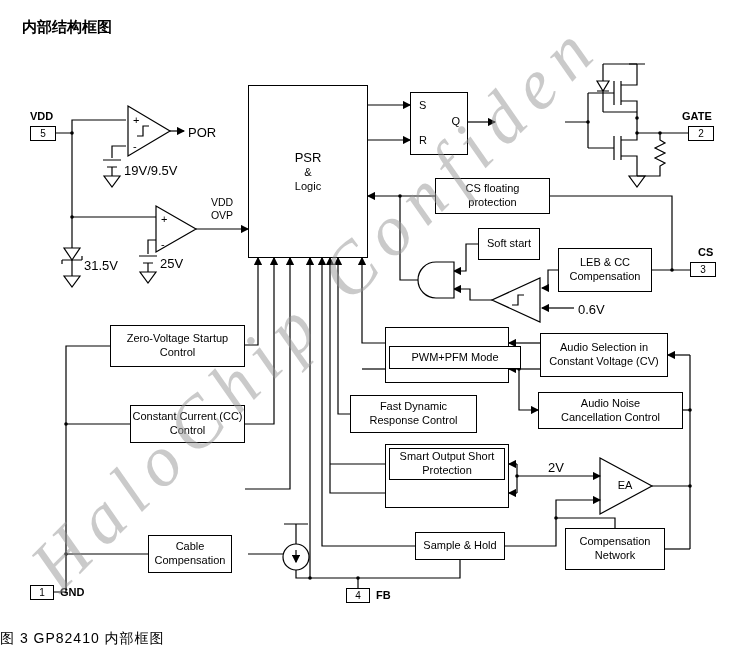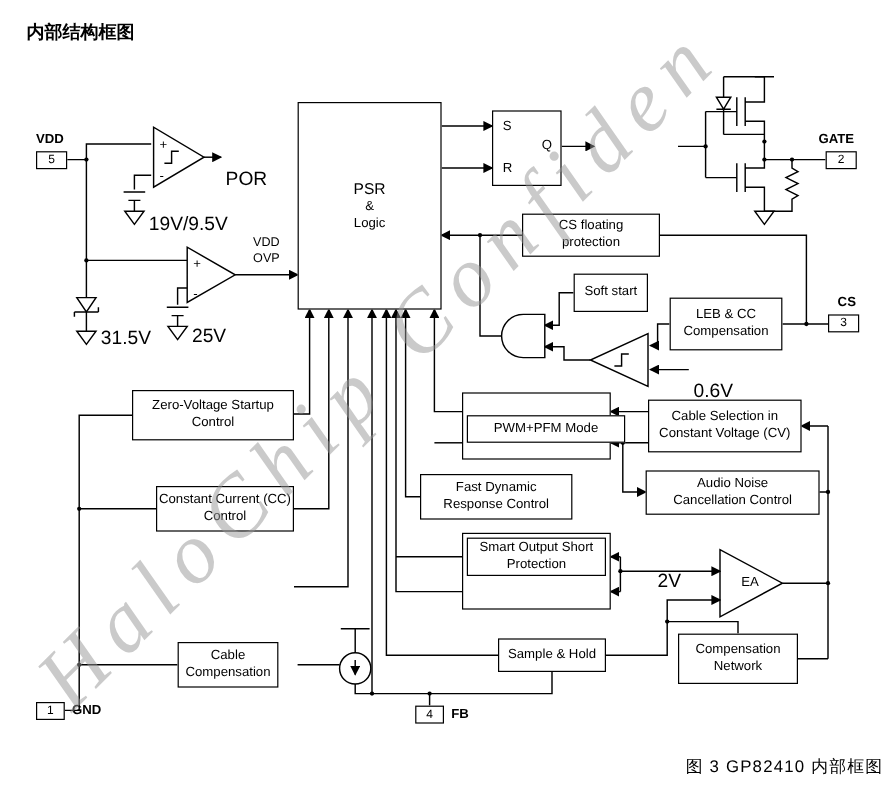--- a/index.html
+++ b/index.html
@@ -1,34 +1,34 @@
 <!DOCTYPE html>
 <html><head>
 <meta charset="utf-8">
 <style>
   html,body{margin:0;padding:0;background:#fff;}
   .stage{position:relative;width:736px;height:665px;background:#fff;overflow:hidden;
          font-family:"Liberation Sans",sans-serif;color:#000;}
   .title{position:absolute;left:22px;top:18px;font-size:15px;font-weight:bold;z-index:3;}
-  .caption{position:absolute;left:0;top:630px;width:100%;text-align:right;font-size:14px;z-index:3;letter-spacing:1px;}
+  .caption{position:absolute;left:0;top:630px;width:100%;text-align:left;font-size:14px;z-index:3;letter-spacing:1px;}
   .watermark{position:absolute;left:14px;top:548px;transform:rotate(-45deg);transform-origin:0 0;
              font-family:"Liberation Serif",serif;font-style:italic;font-size:72px;letter-spacing:12px;
              color:rgba(150,150,150,0.5);white-space:nowrap;z-index:6;pointer-events:none;}
   svg.wires{position:absolute;left:0;top:0;z-index:1;}
   .block{position:absolute;box-sizing:border-box;border:1.4px solid #000;background:#fff;
          display:flex;flex-direction:column;align-items:center;justify-content:center;
          text-align:center;font-size:11px;line-height:1.25;z-index:2;}
   .outer{position:absolute;box-sizing:border-box;border:1.2px solid #000;background:#fff;z-index:2;}
   .psr1{font-weight:normal;font-size:13px;}
   .latch{display:block;}
   .latch span{position:absolute;font-size:11px;}
   .latch-s{left:8px;top:6px;}
   .latch-r{left:8px;bottom:6px;}
   .latch-q{right:7px;top:22px;}
-  .lbl{position:absolute;z-index:3;font-size:16px;white-space:nowrap;margin-top:16px;}
+  .lbl{position:absolute;z-index:3;font-size:13px;white-space:nowrap;}
   .vddovp{position:absolute;left:200px;top:196px;width:44px;text-align:center;
           font-size:10.5px;line-height:1.2;z-index:3;}
   .vddovp span{display:block;}
   .ealbl{position:absolute;left:607px;top:479px;width:36px;text-align:center;font-size:11px;z-index:3;}
   .pinbox{position:absolute;box-sizing:border-box;border:1.3px solid #000;background:#fff;
           display:flex;align-items:center;justify-content:center;font-size:10px;z-index:3;}
   .pinname{position:absolute;font-weight:bold;font-size:11px;white-space:nowrap;z-index:3;}
 </style>
 </head>
 <body>
@@ -230,21 +230,21 @@
     <span>Zero-Voltage Startup</span>
     <span>Control</span>
   </div>
 
   <div class="outer" style="left:385px;top:327px;width:124px;height:56px"></div>
   <div class="block" style="left:389px;top:346px;width:132px;height:23px;border-width:1.2px">
     <span>PWM+PFM Mode</span>
   </div>
 
   <div class="block" style="left:540px;top:333px;width:128px;height:44px">
-    <span>Cable Selection in</span>
+    <span>Audio Selection in</span>
     <span>Constant Voltage (CV)</span>
   </div>
 
   <div class="block" style="left:350px;top:395px;width:127px;height:38px">
     <span>Fast Dynamic</span>
     <span>Response Control</span>
   </div>
 
   <div class="block" style="left:538px;top:392px;width:145px;height:37px">
     <span>Audio Noise</span>

